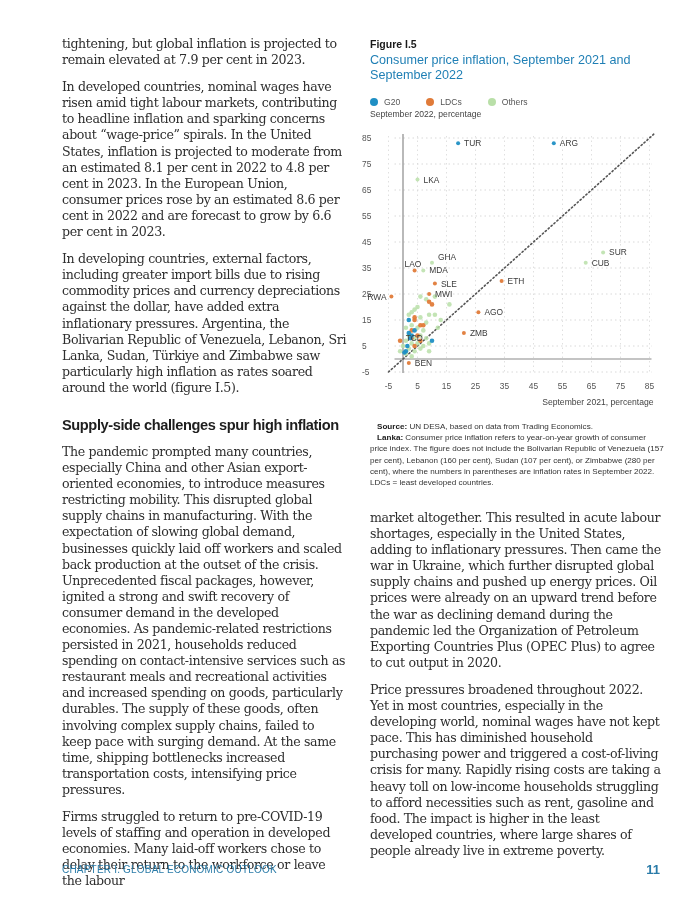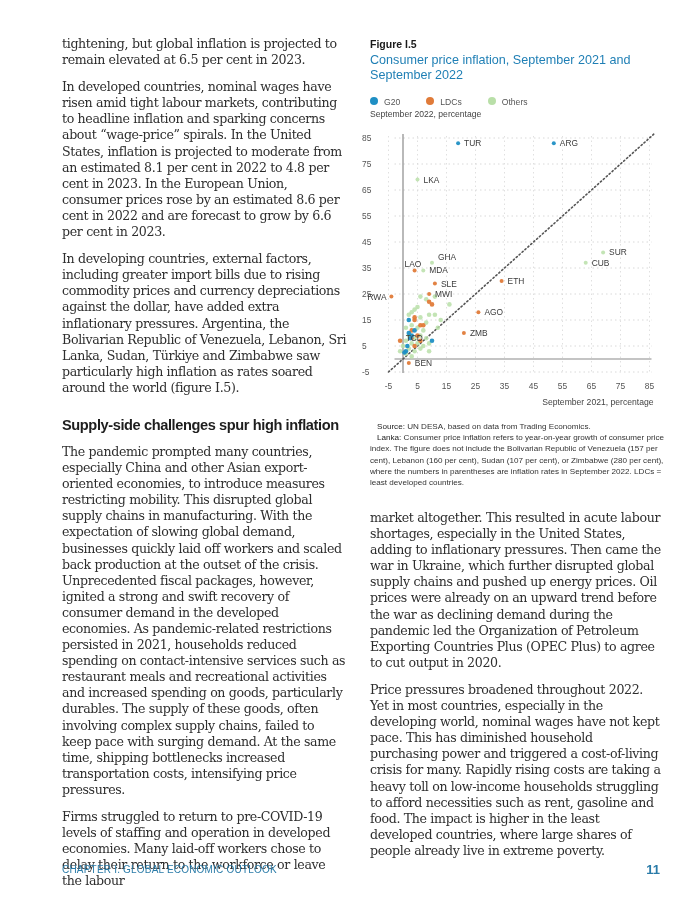--- a/index.html
+++ b/index.html
@@ -7,36 +7,36 @@
   body { position: relative; font-family: "DejaVu Serif", serif; color: #2b2b2b; }
   .col { position: absolute; }
   .left-col { left: 62px; top: 36px; width: 285px; }
   .right-col { left: 370px; top: 510px; width: 292px; }
   p.body { font-family: "DejaVu Serif", serif; font-size: 12.6px; line-height: 16.1px; color: #2e2e2e; letter-spacing: -0.35px; margin-bottom: 11px; }
   h2.section { font-family: Liberation Sans, sans-serif; font-weight: bold; font-size: 14.6px; line-height: 18px; color: #1e1e1e; margin: 20px 0 10px 0; letter-spacing: -0.4px; }
   .figure { position: absolute; left: 370px; top: 38px; width: 295px; }
   .fig-label { font-family: "Liberation Sans", sans-serif; font-weight: bold; font-size: 10.5px; color: #1a1a1a; }
   .fig-title { font-family: "Liberation Sans", sans-serif; font-weight: normal; font-size: 12.6px; line-height: 15px; color: #1f7fb5; margin-top: 3px; }
   .legend { display: flex; gap: 26px; margin-top: 14px; font-family: "Liberation Sans", sans-serif; font-size: 8.6px; color: #555; }
-  .legend-item { display: flex; align-items: flex-start; gap: 6px; }
+  .legend-item { display: flex; align-items: center; gap: 6px; }
   .dot { width: 8px; height: 8px; border-radius: 50%; display: inline-block; }
   .ylabel { font-family: "Liberation Sans", sans-serif; font-size: 8.6px; color: #444; margin-top: 2px; }
   svg.plot { position: absolute; left: 360px; top: 130px; }
   svg text { font-family: "Liberation Sans", sans-serif; }
   .notes { position: absolute; left: 370px; top: 421px; width: 295px; font-family: "Liberation Sans", sans-serif; font-size: 8.1px; line-height: 11.2px; color: #333; }
-  .notes b { font-weight: normal; color: #1a1a1a; padding-left: 7px; }
+  .notes b { font-weight: bold; color: #1a1a1a; padding-left: 7px; }
   .footer { position: absolute; left: 62px; top: 862px; width: 598px; display: flex; justify-content: space-between; align-items: center; font-family: "Liberation Sans", sans-serif; }
   .footer .chapter { font-size: 10px; color: #2a7ba8; letter-spacing: 0.2px; }
   .footer .pageno { font-size: 13px; font-weight: bold; color: #2a7ba8; }
 </style>
 </head>
 <body>
 
 <div class="col left-col">
-  <p class="body">tightening, but global inflation is projected to remain elevated at 6.5 per cent in 2023.</p>
+  <p class="body">tightening, but global inflation is projected to remain elevated at 7.9 per cent in 2023.</p>
   <p class="body">In developed countries, nominal wages have risen amid tight labour markets, contributing to headline inflation and sparking concerns about “wage-price” spirals. In the United States, inflation is projected to moderate from an estimated 8.1 per cent in 2022 to 4.8 per cent in 2023. In the European Union, consumer prices rose by an estimated 8.6 per cent in 2022 and are forecast to grow by 6.6 per cent in 2023.</p>
   <p class="body">In developing countries, external factors, including greater import bills due to rising commodity prices and currency depreciations against the dollar, have added extra inflationary pressures. Argentina, the Bolivarian Republic of Venezuela, Lebanon, Sri Lanka, Sudan, Türkiye and Zimbabwe saw particularly high inflation as rates soared around the world (figure I.5).</p>
   <h2 class="section">Supply-side challenges spur high inflation</h2>
   <p class="body">The pandemic prompted many countries, especially China and other Asian export-oriented economies, to introduce measures restricting mobility. This disrupted global supply chains in manufacturing. With the expectation of slowing global demand, businesses quickly laid off workers and scaled back production at the outset of the crisis. Unprecedented fiscal packages, however, ignited a strong and swift recovery of consumer demand in the developed economies. As pandemic-related restrictions persisted in 2021, households reduced spending on contact-intensive services such as restaurant meals and recreational activities and increased spending on goods, particularly durables. The supply of these goods, often involving complex supply chains, failed to keep pace with surging demand. At the same time, shipping bottlenecks increased transportation costs, intensifying price pressures.</p>
   <p class="body">Firms struggled to return to pre-COVID-19 levels of staffing and operation in developed economies. Many laid-off workers chose to delay their return to the workforce or leave the labour</p>
 </div>
 
 <div class="figure">
   <div class="fig-label">Figure I.5</div>
   <div class="fig-title">Consumer price inflation, September 2021 and September 2022</div>

